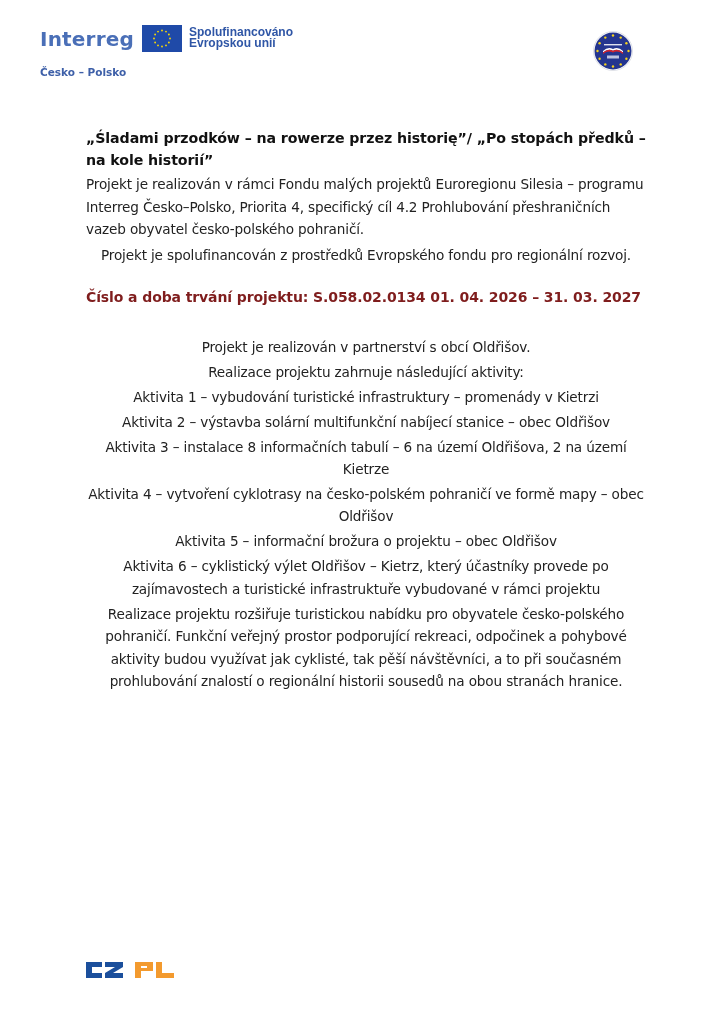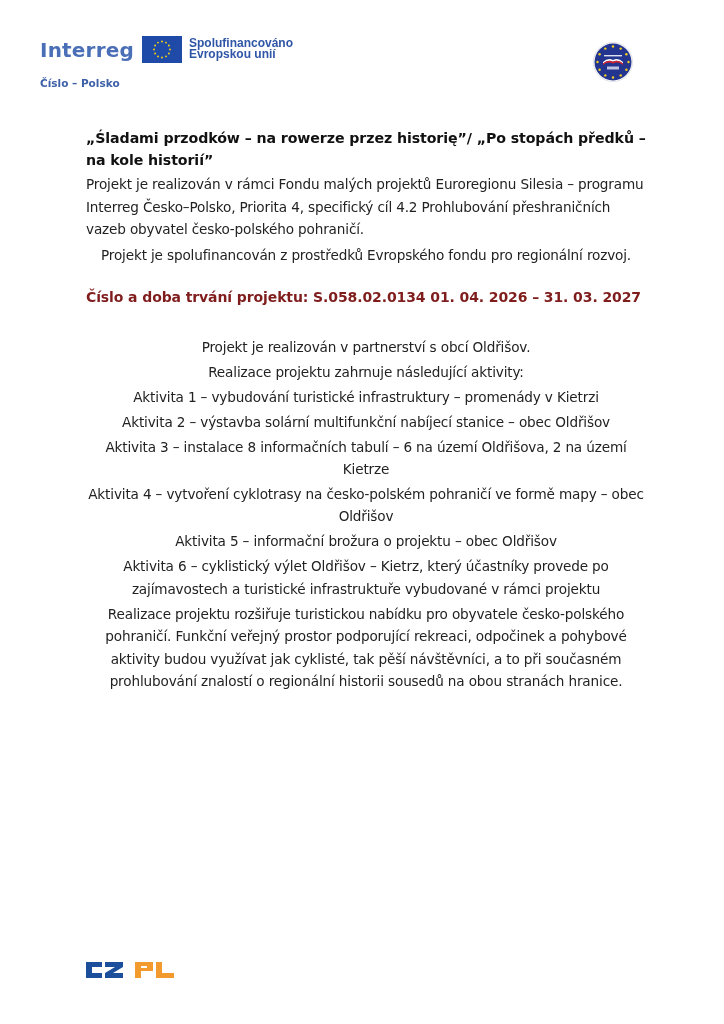--- a/index.html
+++ b/index.html
@@ -10,21 +10,21 @@
     body {
       width: 724px;
       height: 1024px;
       position: relative;
       overflow: hidden;
       font-family: "DejaVu Sans", "Liberation Sans", sans-serif;
       color: #1a1a1a;
     }
     .header {
       position: absolute;
-      left: 0; top: 11px;
+      left: 0; top: 0;
       width: 724px;
       height: 90px;
     }
     .interreg-wordmark {
       position: absolute;
       left: 40px;
       top: 27px;
       font-family: "DejaVu Sans", "Liberation Sans", sans-serif;
       font-weight: bold;
       font-size: 20px;
@@ -137,21 +137,21 @@
       <circle cx="13.1" cy="9.5" r="0.9"></circle>
       <circle cx="16" cy="6.6" r="0.9"></circle>
     </g>
   </svg>
 
   <div class="eu-text">
     <div>Spolufinancováno</div>
     <div>Evropskou unií</div>
   </div>
 
-  <div class="region-label">Číslo – Polsko</div>
+  <div class="region-label">Česko – Polsko</div>
 
   <svg class="euroregion-logo" viewBox="0 0 40 40">
     <circle cx="20" cy="20" r="19.5" fill="#ffffff" stroke="#c9ccd6" stroke-width="0.6"></circle>
     <circle cx="20" cy="20" r="18.5" fill="#24358f"></circle>
     <g fill="#f5d21a">
       <circle cx="20" cy="4.5" r="1.2"></circle>
       <circle cx="27.7" cy="6.6" r="1.2"></circle>
       <circle cx="33.4" cy="12.3" r="1.2"></circle>
       <circle cx="35.5" cy="20" r="1.2"></circle>
       <circle cx="33.4" cy="27.7" r="1.2"></circle>

